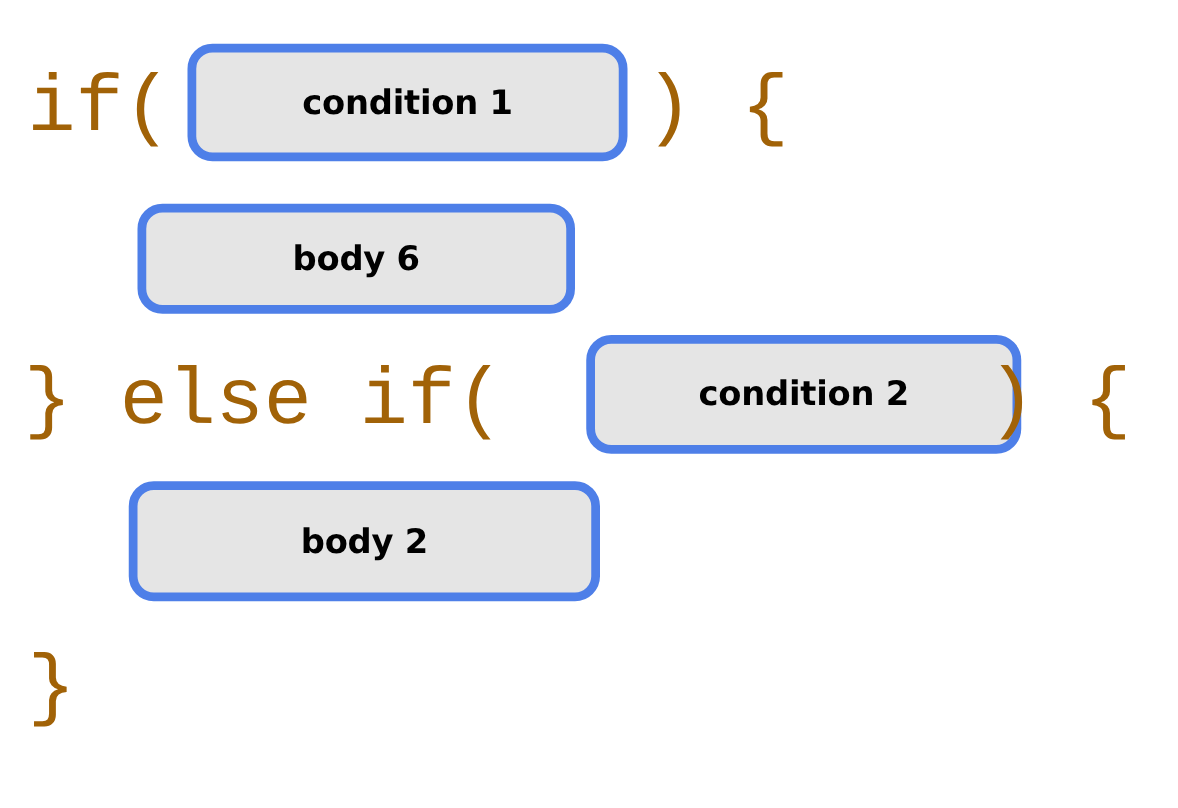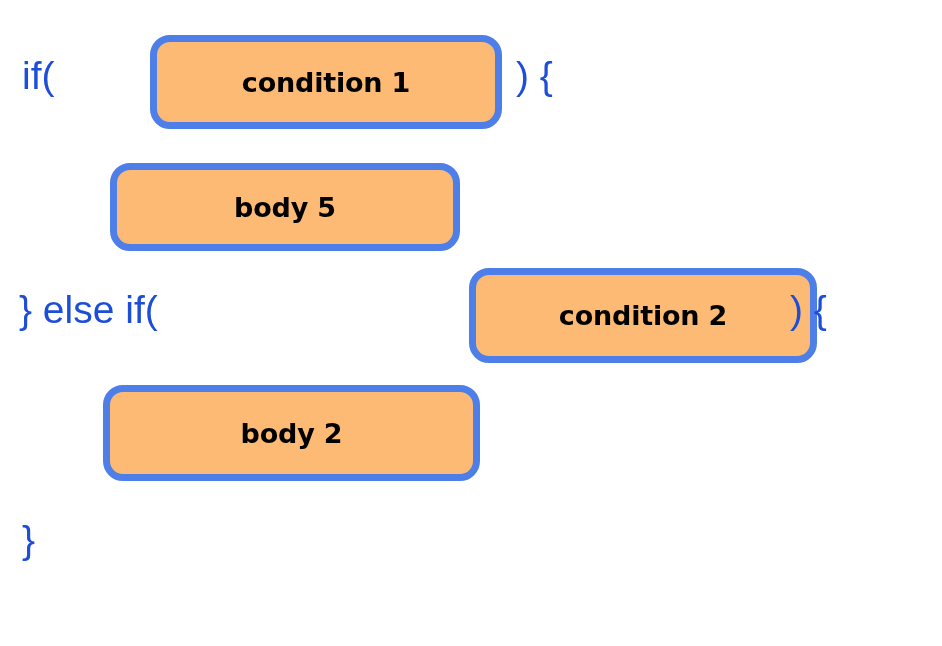--- a/index.html
+++ b/index.html
@@ -14,34 +14,34 @@
     position: relative;
     width: 942px;
     height: 646px;
     background: #ffffff;
     overflow: hidden;
   }
 
   
   .code {
     position: absolute;
-    font-family: Liberation Sans, sans-serif;
-    font-size: 39px;
+    font-family: Liberation Mono, monospace;
+    font-size: 64px;
     font-weight: 400;
     line-height: 1;
-    color: #1d4ed8;
+    color: #a16207;
     white-space: pre;
     letter-spacing: 0px;
   }
 
   
   .slot {
     position: absolute;
     box-sizing: border-box;
-    background: #fdba74;
+    background: #e5e5e5;
     border-style: solid;
     border-width: 7px;
     border-radius: 20px;
     display: flex;
     align-items: center;
     justify-content: center;
   }
   .slot-label {
     font-family: "DejaVu Sans", "Liberation Sans", sans-serif;
     font-size: 27px;
@@ -71,21 +71,21 @@
 
   <div class="code" id="code-if">if(</div>
 
   <div class="slot" id="slot-condition-1" style="border-color:#4e7fe8;">
     <span class="slot-label">condition 1</span>
   </div>
 
   <div class="code" id="code-if-close">) {</div>
 
   <div class="slot" id="slot-body-1" style="border-color:#4e7fe8;">
-    <span class="slot-label">body 5</span>
+    <span class="slot-label">body 6</span>
   </div>
 
   <div class="code" id="code-elseif">} else if(</div>
 
   <div class="slot" id="slot-condition-2" style="border-color:#4e7fe8;">
     <span class="slot-label">condition 2</span>
   </div>
 
   <div class="code" id="code-elseif-close">) {</div>
 

